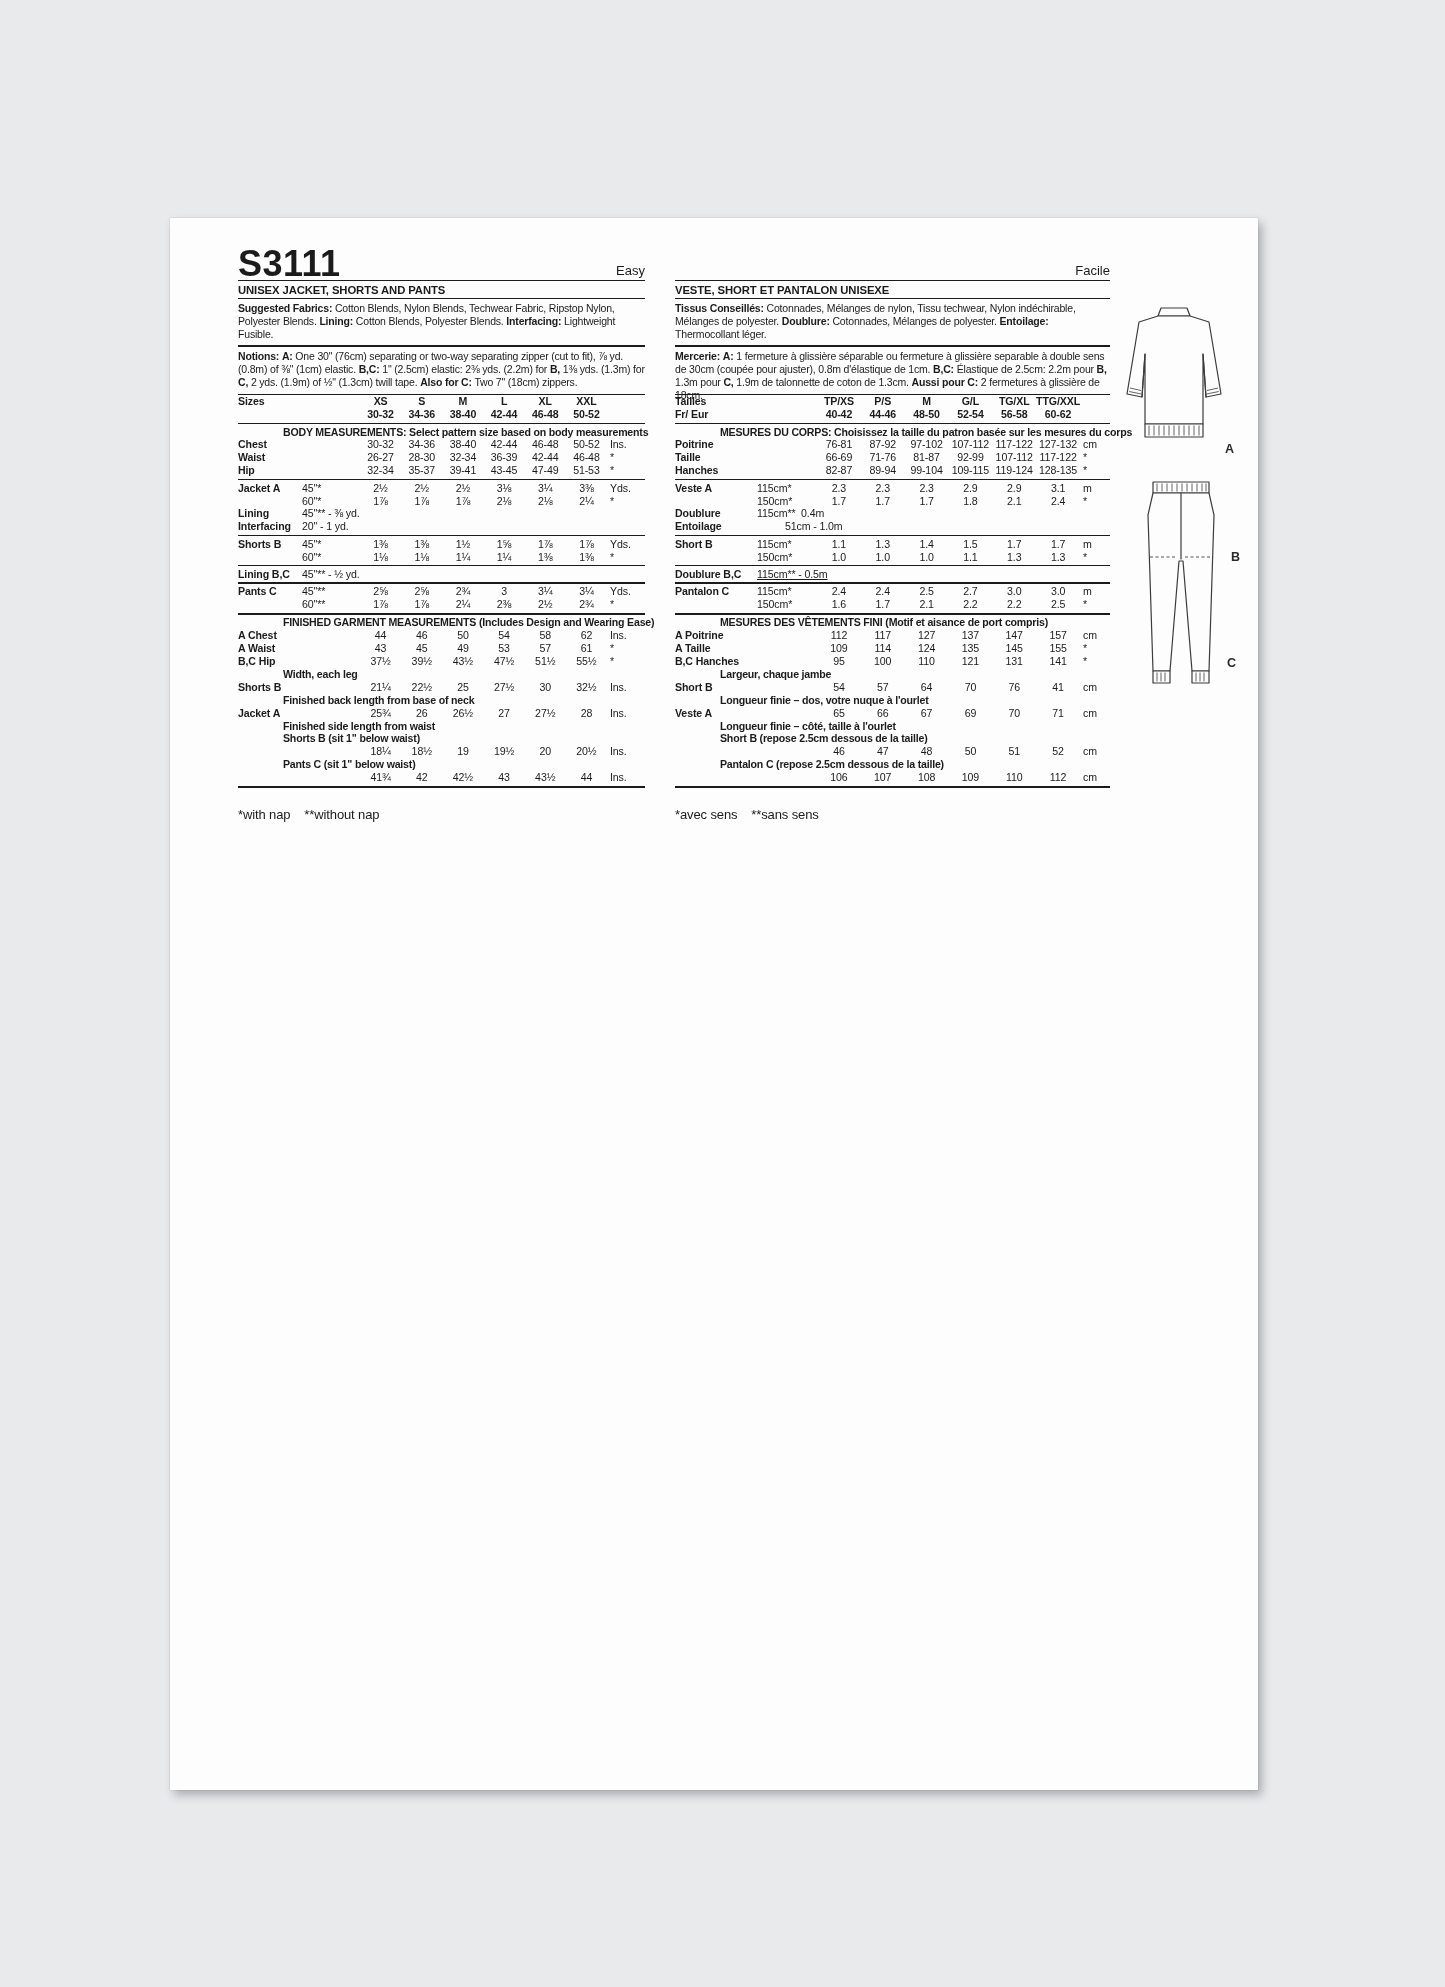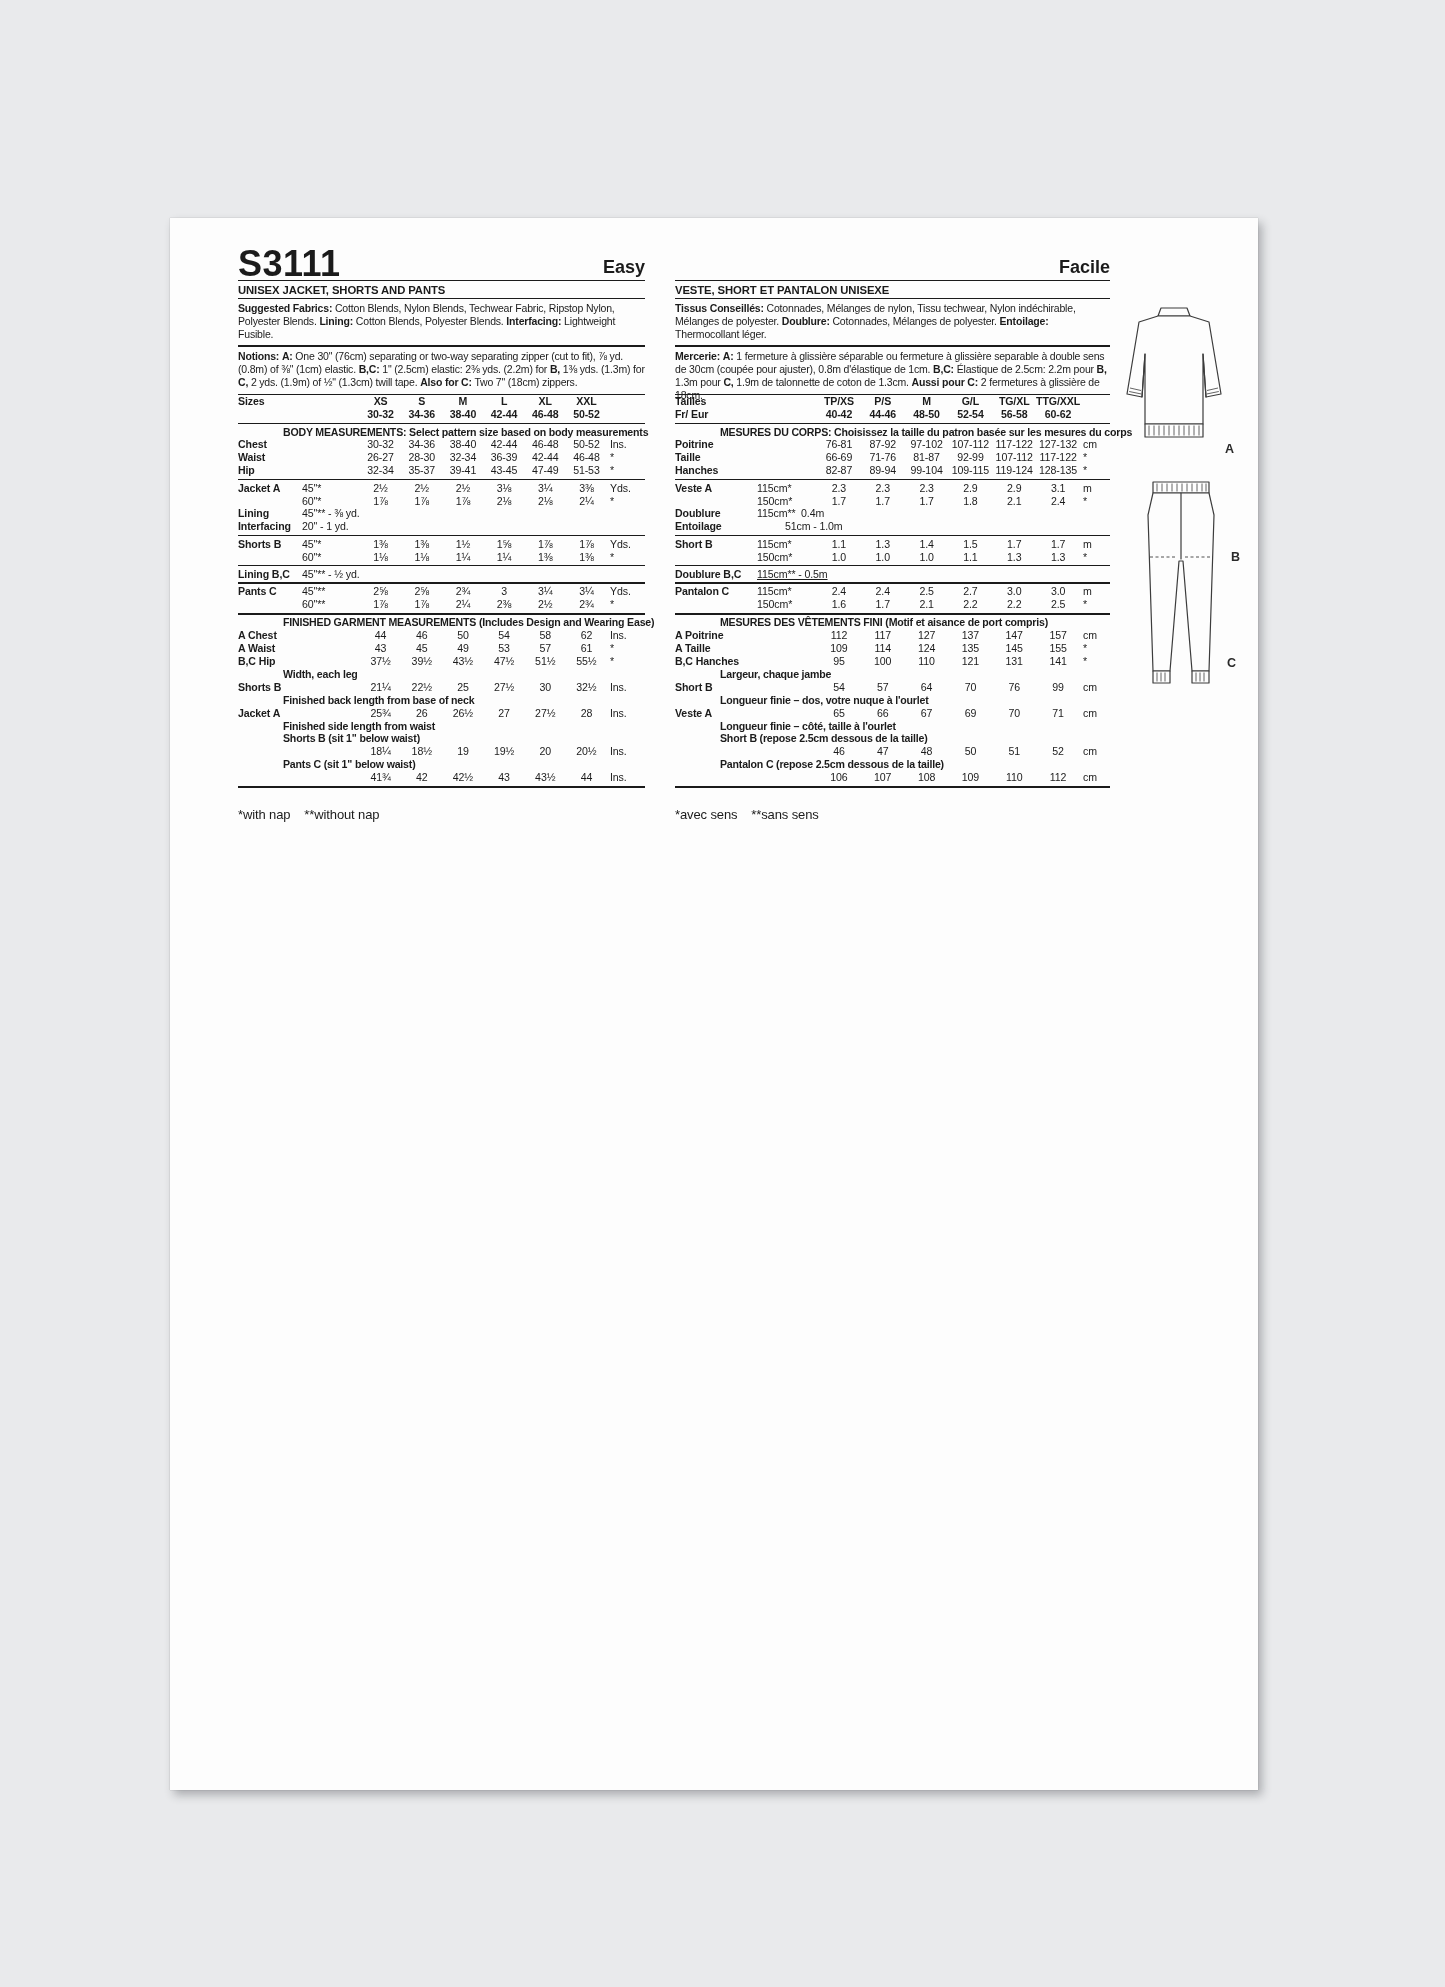--- a/index.html
+++ b/index.html
@@ -14,21 +14,21 @@
     position:absolute;left:170px;top:218px;width:1088px;height:1572px;
     background:#fdfdfd;
     box-shadow:4px 5px 9px rgba(40,45,50,.32), 0 0 1px rgba(0,0,0,.25);
   }
   .col{position:absolute;top:22px;}
   .col-en{left:68px;width:407px;}
   .col-fr{left:505px;width:435px;}
   .colhead{height:154px;overflow:visible;}
   .code-row{display:flex;justify-content:space-between;align-items:flex-end;height:40px;}
   .code{font-size:36px;font-weight:bold;line-height:32px;letter-spacing:.5px;}
-  .difficulty{font-size:18px;font-weight:bold;padding-bottom:2px;}
+  .difficulty{font-size:13px;font-weight:normal;padding-bottom:2px;}
   .rule{background:#1b1b1b;height:1.3px;}
   .rule.r2{height:2.2px;}
   .garment-title{font-weight:bold;font-size:11.3px;letter-spacing:-.1px;padding:2.5px 0 2px;}
   .para{margin:3px 0 4px;font-size:10.5px;line-height:13.1px;letter-spacing:-.18px;}
   .b{font-weight:bold;}
   .size-table{font-size:10.6px;letter-spacing:-.12px;}
   .trow{display:grid;align-items:baseline;height:12.9px;line-height:12.9px;}
   .col-en .trow{grid-template-columns:64px 58px repeat(6,1fr) 38px;}
   .col-fr .trow{grid-template-columns:82px 60px repeat(6,1fr) 30px;}
   .trow .lab{font-weight:bold;white-space:nowrap;}
@@ -486,21 +486,21 @@
         </div>
         <div class="section">Largeur, chaque jambe</div>
         <div class="trow">
           <div class="lab">Short B</div>
           <div class="sub"></div>
           <div class="val">54</div>
           <div class="val">57</div>
           <div class="val">64</div>
           <div class="val">70</div>
           <div class="val">76</div>
-          <div class="val">99</div>
+          <div class="val">41</div>
           <div class="unit">cm</div>
         </div>
         <div class="section">Longueur finie – dos, votre nuque à l'ourlet</div>
         <div class="trow">
           <div class="lab">Veste A</div>
           <div class="sub"></div>
           <div class="val">65</div>
           <div class="val">66</div>
           <div class="val">67</div>
           <div class="val">69</div>

